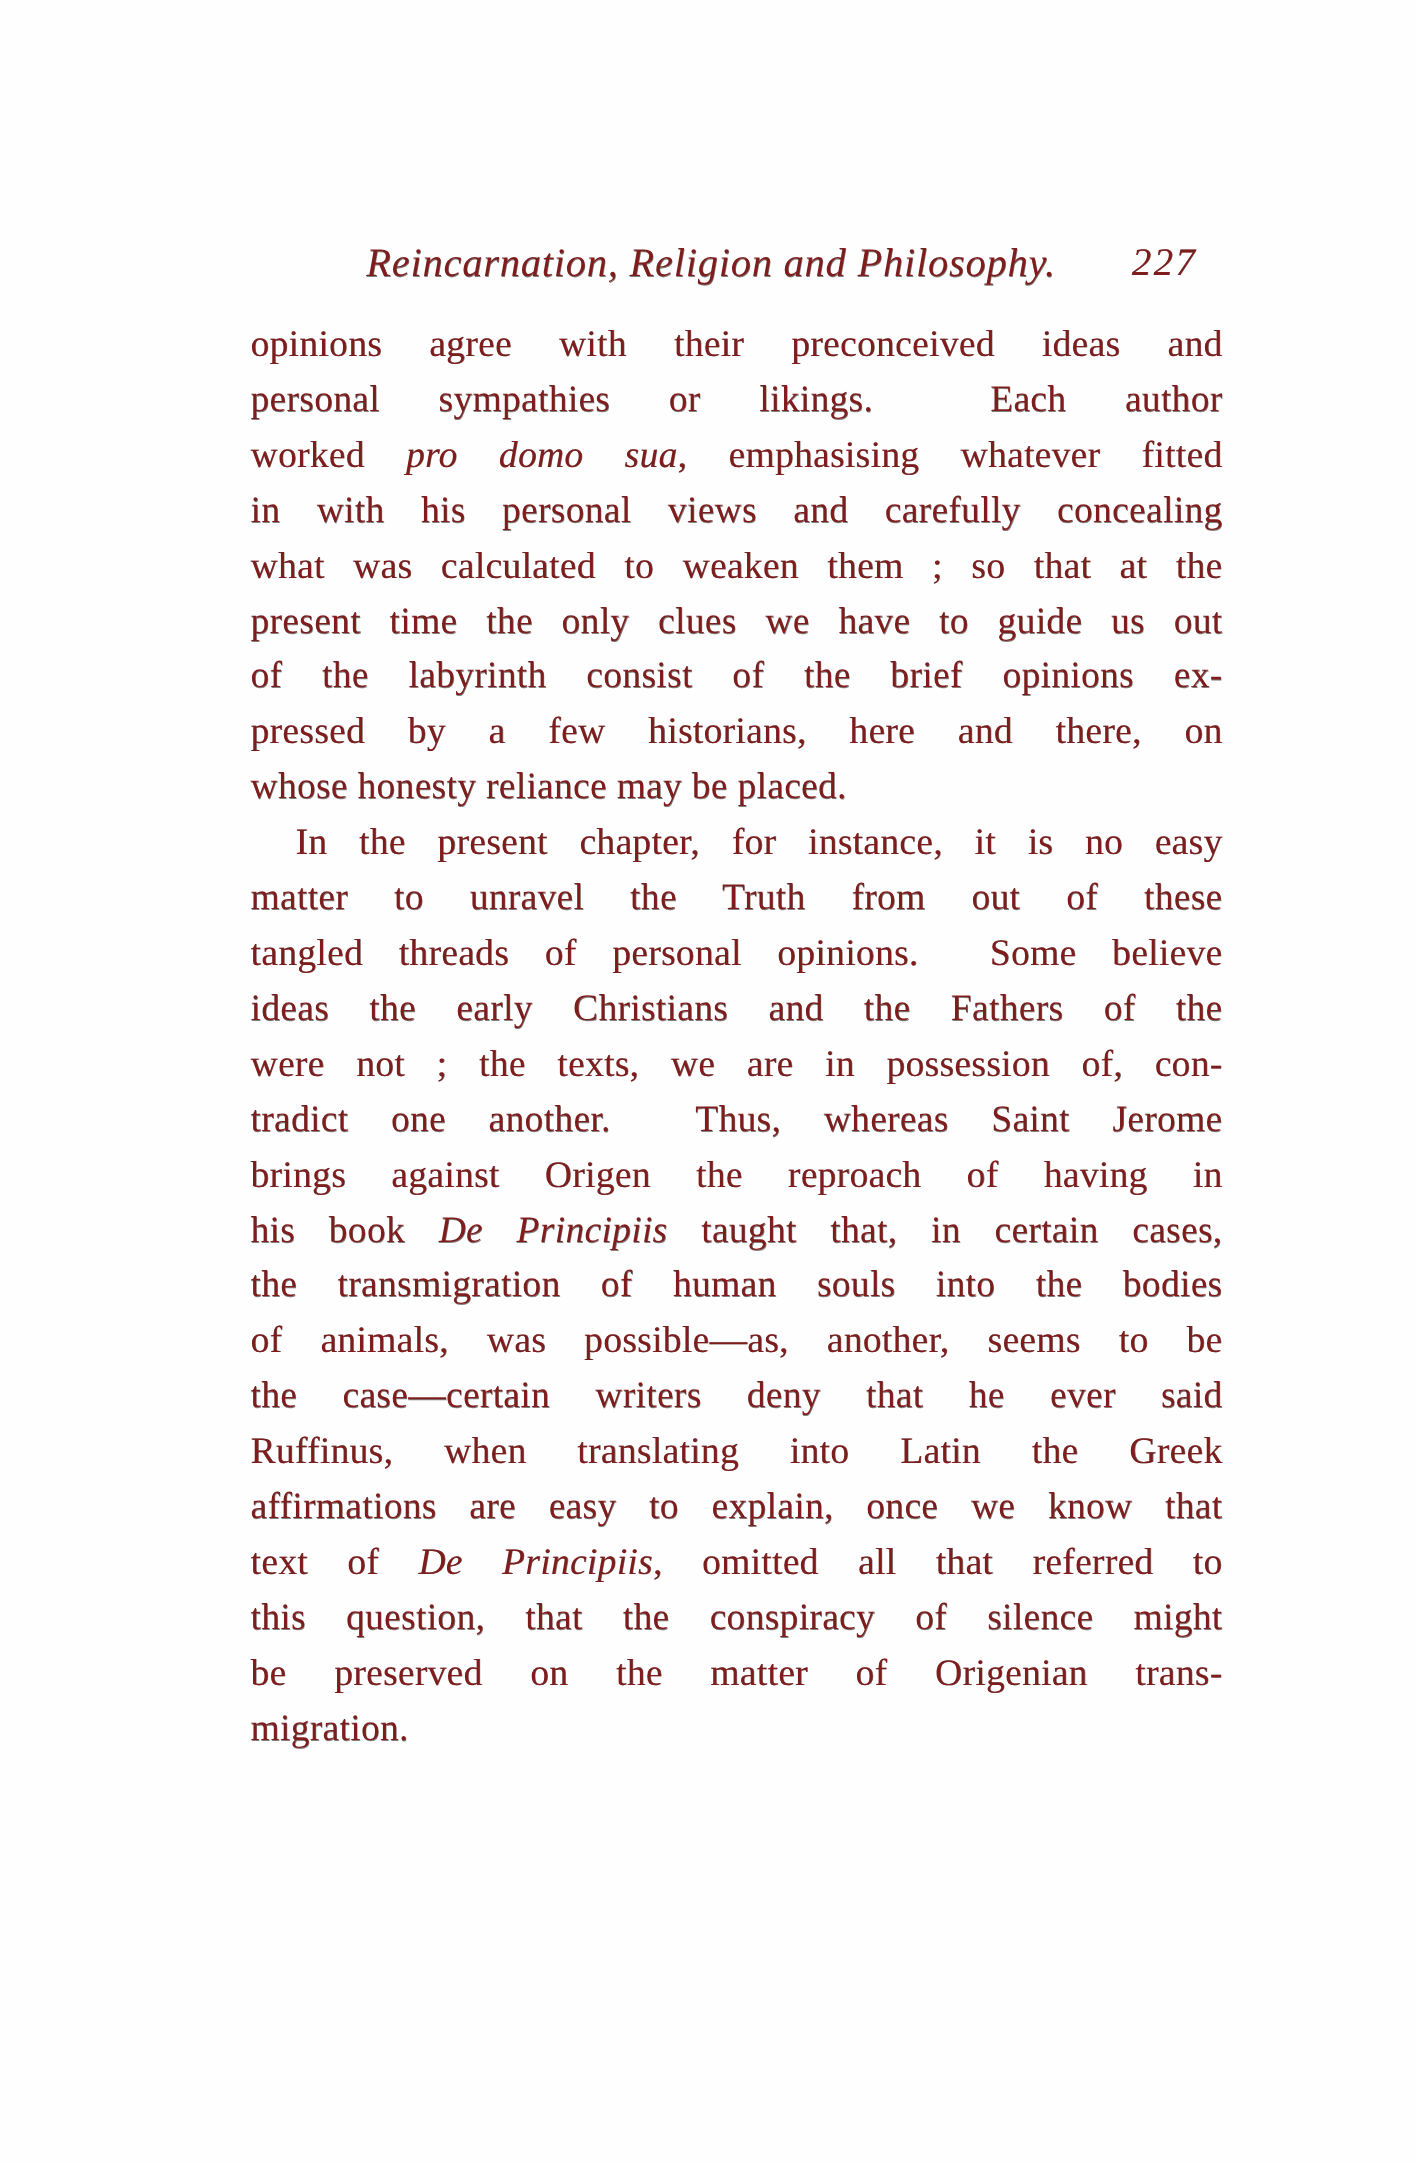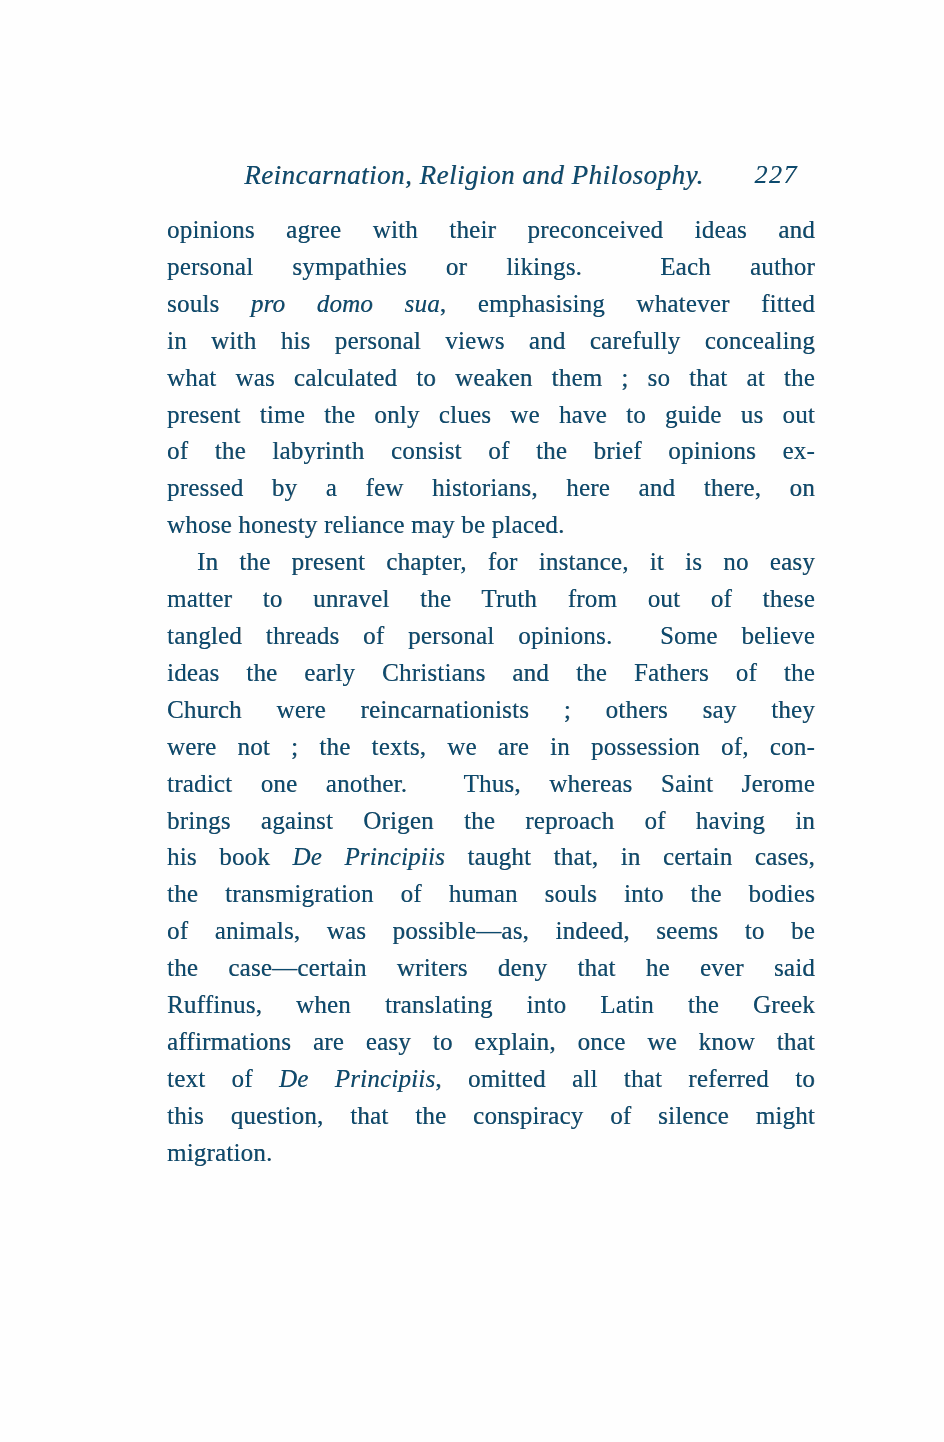--- a/index.html
+++ b/index.html
@@ -6,21 +6,21 @@
     margin: 0;
     padding: 0;
     background: #ffffff;
   }
   .scan-page {
     position: relative;
     width: 944px;
     height: 1442px;
     background: #fefefe;
     font-family: "Liberation Serif", serif;
-    color: #0c4a6e;
+    color: #7f1d1d;
     overflow: hidden;
     text-shadow: 0.35px 0.35px 0.3px rgba(25,25,25,0.55);
   }
   .running-header {
     position: absolute;
     left: 150px;
     top: 156px;
     width: 648px;
     height: 38px;
     font-style: italic;
@@ -71,38 +71,38 @@
 
 <div class="scan-page">
   <header class="running-header">
     <span class="header-title">Reincarnation, Religion and Philosophy.</span>
     <span class="page-number">227</span>
   </header>
 
   <main class="page-body">
       <div class="line"><span>opinions agree with their preconceived ideas and</span></div>
       <div class="line"><span>personal sympathies or likings.&nbsp; Each author</span></div>
-      <div class="line"><span>souls </span><span class="it">pro domo sua</span><span>, emphasising whatever fitted</span></div>
+      <div class="line"><span>worked </span><span class="it">pro domo sua</span><span>, emphasising whatever fitted</span></div>
       <div class="line"><span>in with his personal views and carefully concealing</span></div>
       <div class="line"><span>what was calculated to weaken them ; so that at the</span></div>
       <div class="line"><span>present time the only clues we have to guide us out</span></div>
       <div class="line"><span>of the labyrinth consist of the brief opinions ex-</span></div>
       <div class="line"><span>pressed by a few historians, here and there, on</span></div>
       <div class="line para-end"><span>whose honesty reliance may be placed.</span></div>
       <div class="line indent"><span>In the present chapter, for instance, it is no easy</span></div>
       <div class="line"><span>matter to unravel the Truth from out of these</span></div>
       <div class="line"><span>tangled threads of personal opinions.&nbsp; Some believe</span></div>
       <div class="line"><span>ideas the early Christians and the Fathers of the</span></div>
-      <div class="line"><span>Church were reincarnationists ; others say they</span></div>
       <div class="line"><span>were not ; the texts, we are in possession of, con-</span></div>
       <div class="line"><span>tradict one another.&nbsp; Thus, whereas Saint Jerome</span></div>
       <div class="line"><span>brings against Origen the reproach of having in</span></div>
       <div class="line"><span>his book </span><span class="it">De Principiis</span><span> taught that, in certain cases,</span></div>
       <div class="line"><span>the transmigration of human souls into the bodies</span></div>
-      <div class="line"><span>of animals, was possible—as, indeed, seems to be</span></div>
+      <div class="line"><span>of animals, was possible—as, another, seems to be</span></div>
       <div class="line"><span>the case—certain writers deny that he ever said</span></div>
       <div class="line"><span>Ruffinus, when translating into Latin the Greek</span></div>
       <div class="line"><span>affirmations are easy to explain, once we know that</span></div>
       <div class="line"><span>text of </span><span class="it">De Principiis</span><span>, omitted all that referred to</span></div>
       <div class="line"><span>this question, that the conspiracy of silence might</span></div>
+      <div class="line"><span>be preserved on the matter of Origenian trans-</span></div>
       <div class="line para-end"><span>migration.</span></div>
     </main>
 </div>
 
 </body></html>

